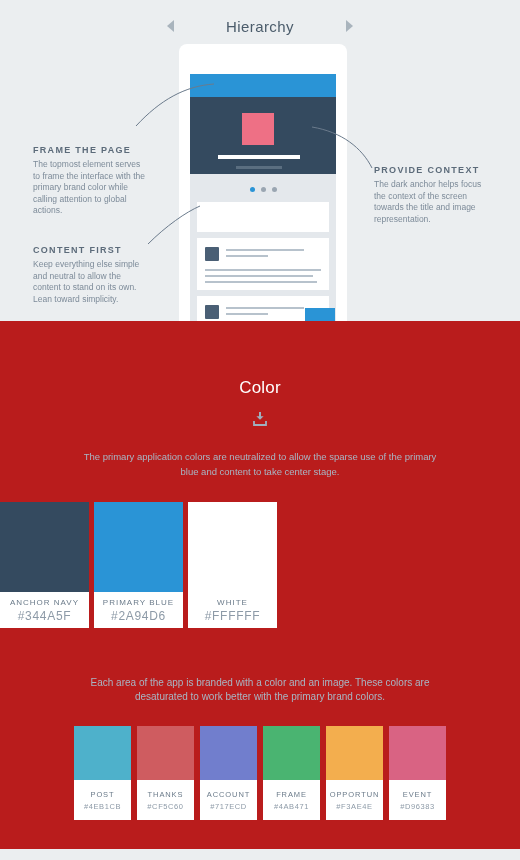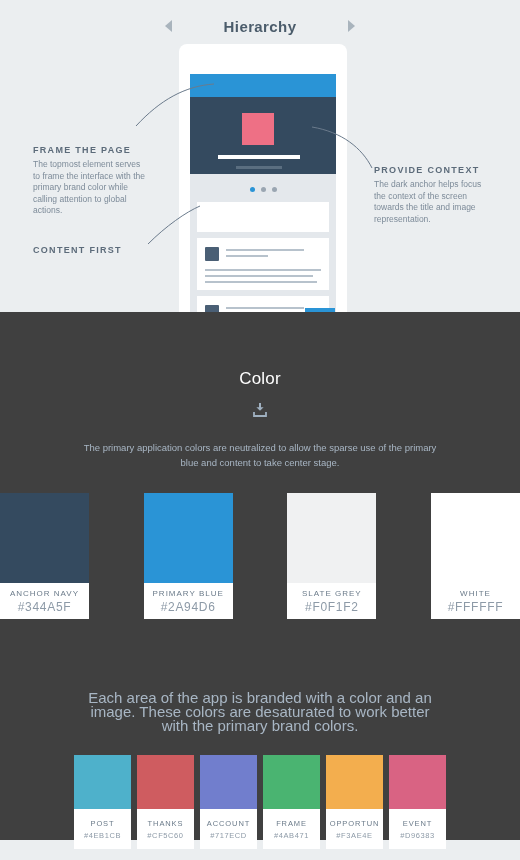--- a/index.html
+++ b/index.html
@@ -33,21 +33,21 @@
     width: 520px;
     height: 28px;
     display: flex;
     align-items: center;
     justify-content: center;
   }
   .slide-title {
     font-size: 15px;
     color: #4b5c6b;
     letter-spacing: 0.4px;
-    font-weight: 700;
+    font-weight: 400;
   }
   .arrow {
     width: 0;
     height: 0;
     cursor: pointer;
   }
   .arrow-left {
     border-top: 6px solid transparent;
     border-bottom: 6px solid transparent;
     border-right: 7px solid #a9b4bd;
@@ -196,24 +196,24 @@
     position: absolute;
     left: 0; top: 0;
     width: 520px; height: 332px;
     pointer-events: none;
   }
 
   
   .color-section {
     position: absolute;
     left: 0;
-    top: 312px;
+    top: 321px;
     width: 520px;
     height: 528px;
-    background: #404040;
+    background: #b91c1c;
   }
   .color-title {
     text-align: center;
     color: #ffffff;
     font-size: 17px;
     padding-top: 57px;
     letter-spacing: 0.2px;
   }
   .download-wrap {
     display: flex;
@@ -224,21 +224,21 @@
     text-align: center;
     color: #a8b6c4;
     font-size: 9.5px;
     line-height: 15px;
     margin-top: 22px;
     padding: 0 80px;
   }
 
   .swatch-row {
     display: flex;
-    justify-content: space-between;
+    justify-content: flex-start;
     gap: 5px;
     margin-top: 23px;
     border-radius: 18px;
   }
   .swatch {
     width: 89px;
     background: #ffffff;
   }
   .swatch-color {
     height: 90px;
@@ -260,23 +260,23 @@
   .swatch-hex {
     font-size: 12px;
     letter-spacing: 0.7px;
     color: #8d9aa7;
     margin-top: 2px;
   }
 
   .brand-desc {
     text-align: center;
     color: #a8b6c4;
-    font-size: 15px;
+    font-size: 10px;
     line-height: 14px;
-    margin-top: 72px;
+    margin-top: 48px;
     padding: 0 78px;
   }
   .brand-row {
     display: flex;
     justify-content: center;
     gap: 6px;
     margin-top: 22px;
   }
   .brand-swatch {
     width: 57px;
@@ -359,20 +359,21 @@
     <div class="anno-body">The topmost element serves to frame the interface with the primary brand color while calling attention to global actions.</div>
   </div>
 
   <div class="anno anno-context">
     <div class="anno-title">PROVIDE CONTEXT</div>
     <div class="anno-body">The dark anchor helps focus the context of the screen towards the title and image representation.</div>
   </div>
 
   <div class="anno anno-content">
     <div class="anno-title">CONTENT FIRST</div>
+    <div class="anno-body">Keep everything else simple and neutral to allow the content to stand on its own. Lean toward simplicity.</div>
   </div>
 </div>
 
 <div class="color-section">
 
   <div class="color-title">Color</div>
 
   <div class="download-wrap">
     <svg width="14" height="15" viewBox="0 0 14 15">
       <path d="M7 0 L7 6" stroke="#9fb0c0" stroke-width="2" fill="none"></path>
@@ -392,27 +393,20 @@
       </div>
     </div>
     <div class="swatch">
       <div class="swatch-color" style="background:#2A94D6"></div>
       <div class="swatch-meta">
         <div class="swatch-name">PRIMARY BLUE</div>
         <div class="swatch-hex">#2A94D6</div>
       </div>
     </div>
     <div class="swatch">
-      <div class="swatch-color" style="background:#F0F1F2"></div>
-      <div class="swatch-meta">
-        <div class="swatch-name">SLATE GREY</div>
-        <div class="swatch-hex">#F0F1F2</div>
-      </div>
-    </div>
-    <div class="swatch">
       <div class="swatch-color" style="background:#FFFFFF"></div>
       <div class="swatch-meta">
         <div class="swatch-name">WHITE</div>
         <div class="swatch-hex">#FFFFFF</div>
       </div>
     </div>
   </div>
 
   <div class="brand-desc">Each area of the app is branded with a color and an image. These colors are desaturated to work better with the primary brand colors.</div>
 

